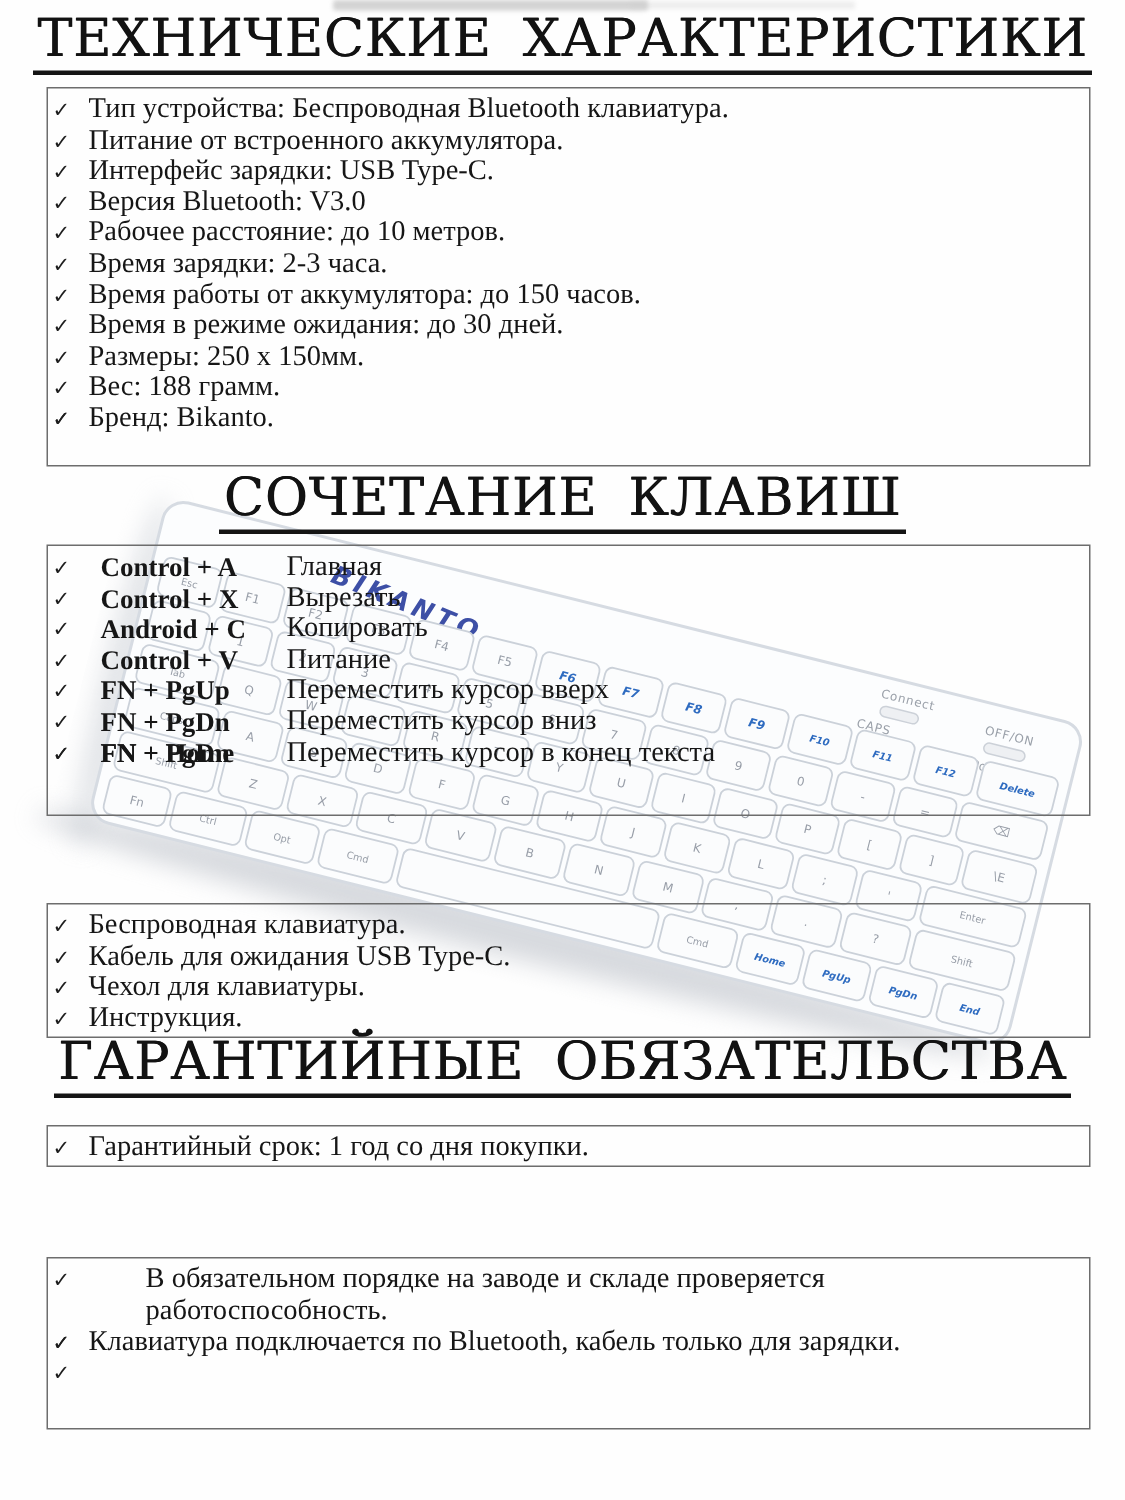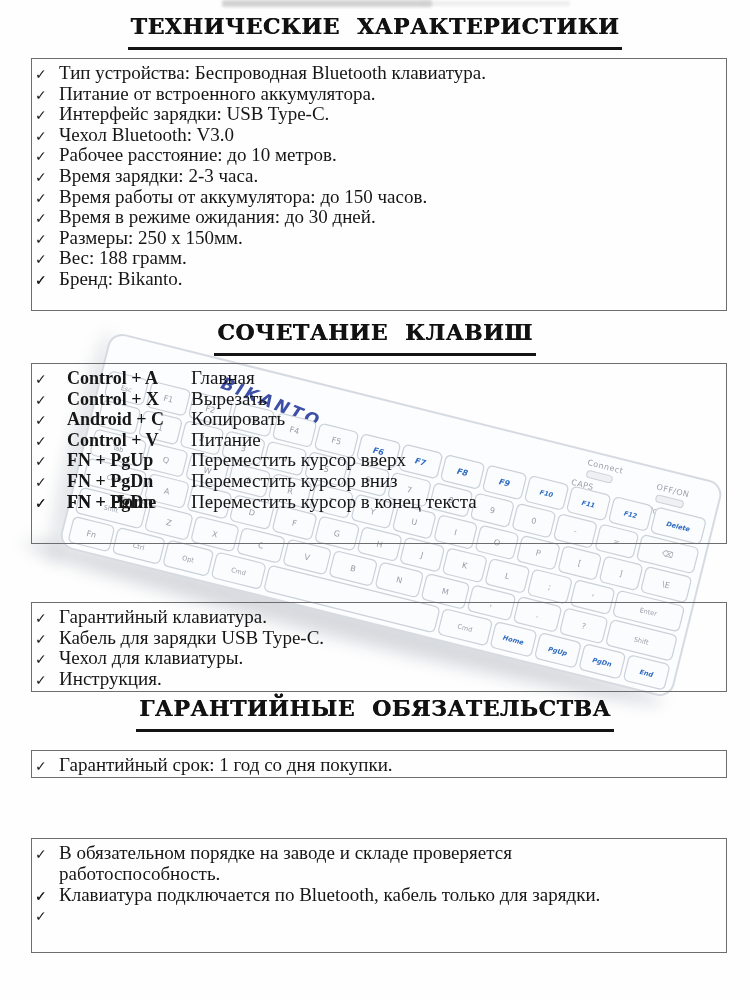--- a/index.html
+++ b/index.html
@@ -7,38 +7,38 @@
         font-family:"Liberation Serif",serif;color:#161616;}
   
   .top-artifact{position:absolute;left:222px;top:0;width:210px;height:7px;background:#a8a8a8;
         opacity:.5;filter:blur(1.5px);border-radius:2px;z-index:3;}
   .top-artifact2{position:absolute;left:420px;top:1px;width:150px;height:5px;background:#cfcfcf;
         opacity:.35;filter:blur(1.5px);z-index:3;}
   
   .kb{position:absolute;left:0;top:0;z-index:1;pointer-events:none;}
   
   .title{position:absolute;left:0;width:750px;margin:0;text-align:center;z-index:2;
-         font-family:"DejaVu Serif",serif;font-weight:bold;font-size:22px;line-height:40px;
+         font-family:"DejaVu Serif",serif;font-weight:normal;font-size:35px;line-height:40px;
          color:#121212;letter-spacing:.5px;word-spacing:9px;white-space:nowrap;}
   .title .tu{display:inline-block;border-bottom:3px solid #141414;padding:0 3px 1px 3px;
          text-shadow:.4px 0 0 #121212;}
   
   .box{position:absolute;left:31px;width:696px;border:1.5px solid #6d6d6d;z-index:2;
        box-sizing:border-box;background:transparent;}
   ul.cl{list-style:none;margin:0;padding:4px 2px 0 0;}
   ul.cl li{position:relative;padding-left:27px;line-height:20.6px;font-size:19px;}
   ul.cl .check{position:absolute;left:3px;top:1px;font-family:"DejaVu Sans",sans-serif;
        font-size:14px;color:#1d1d1d;}
   
   #list1 li{padding-left:159px;}
   #list1 .keys{position:absolute;left:35px;top:0;font-weight:bold;font-size:18px;
        font-family:"Liberation Serif",serif;white-space:nowrap;}
   
   #list4 li{line-height:20.8px;}
-  #list4 li:first-child .txt{display:inline-block;max-width:545px;vertical-align:top;}
+  #list4 li:first-child .txt{display:inline-block;max-width:545px;vertical-align:top;margin-left:38px;}
 </style>
 </head>
 <body>
 
 <div class="page">
 
   <div class="top-artifact"></div>
   <div class="top-artifact2"></div>
 
   <svg id="kbsvg" class="kb" width="750" height="1000" viewBox="0 0 750 1000">
@@ -367,21 +367,21 @@
         </g>
       </g>
     </svg>
 
   <h2 class="title" style="top:6px"><span class="tu">ТЕХНИЧЕСКИЕ ХАРАКТЕРИСТИКИ</span></h2>
   <div class="box" style="top:58px;height:253px">
     <ul class="cl" id="list0">
         <li><span class="check">✓</span><span class="txt">Тип устройства: Беспроводная Bluetooth клавиатура.</span></li>
         <li><span class="check">✓</span><span class="txt">Питание от встроенного аккумулятора.</span></li>
         <li><span class="check">✓</span><span class="txt">Интерфейс зарядки: USB Type-C.</span></li>
-        <li><span class="check">✓</span><span class="txt">Чехол Bluetooth: V3.0</span></li>
+        <li><span class="check">✓</span><span class="txt">Версия Bluetooth: V3.0</span></li>
         <li><span class="check">✓</span><span class="txt">Рабочее расстояние: до 10 метров.</span></li>
         <li><span class="check">✓</span><span class="txt">Время зарядки: 2-3 часа.</span></li>
         <li><span class="check">✓</span><span class="txt">Время работы от аккумулятора: до 150 часов.</span></li>
         <li><span class="check">✓</span><span class="txt">Время в режиме ожидания: до 30 дней.</span></li>
         <li><span class="check">✓</span><span class="txt">Размеры: 250 х 150мм.</span></li>
         <li><span class="check">✓</span><span class="txt">Вес: 188 грамм.</span></li>
         <li><span class="check">✓</span></li>
         <li><span class="check">✓</span><span class="txt">Бренд: Bikanto.</span></li>
       </ul>
   </div>
@@ -395,22 +395,22 @@
         <li><span class="check">✓</span><span class="keys">Control + V</span><span class="txt">Питание</span></li>
         <li><span class="check">✓</span><span class="keys">FN + PgUp</span><span class="txt">Переместить курсор вверх</span></li>
         <li><span class="check">✓</span><span class="keys">FN + PgDn</span><span class="txt">Переместить курсор вниз</span></li>
         <li><span class="check">✓</span><span class="keys">FN + Home</span></li>
         <li><span class="check">✓</span><span class="keys">FN + PgDn</span><span class="txt">Переместить курсор в конец текста</span></li>
       </ul>
   </div>
 
   <div class="box" style="top:602px;height:90px">
     <ul class="cl" id="list2">
-        <li><span class="check">✓</span><span class="txt">Гарантийный клавиатура.</span></li>
-        <li><span class="check">✓</span><span class="txt">Кабель для зарядки USB Type-C.</span></li>
+        <li><span class="check">✓</span><span class="txt">Беспроводная клавиатура.</span></li>
+        <li><span class="check">✓</span><span class="txt">Кабель для ожидания USB Type-C.</span></li>
         <li><span class="check">✓</span><span class="txt">Чехол для клавиатуры.</span></li>
         <li><span class="check">✓</span><span class="txt">Инструкция.</span></li>
       </ul>
   </div>
 
   <h2 class="title" style="top:688px"><span class="tu">ГАРАНТИЙНЫЕ ОБЯЗАТЕЛЬСТВА</span></h2>
   <div class="box" style="top:750px;height:28px">
     <ul class="cl" id="list3">
         <li><span class="check">✓</span><span class="txt">Гарантийный срок: 1 год со дня покупки.</span></li>
       </ul>

